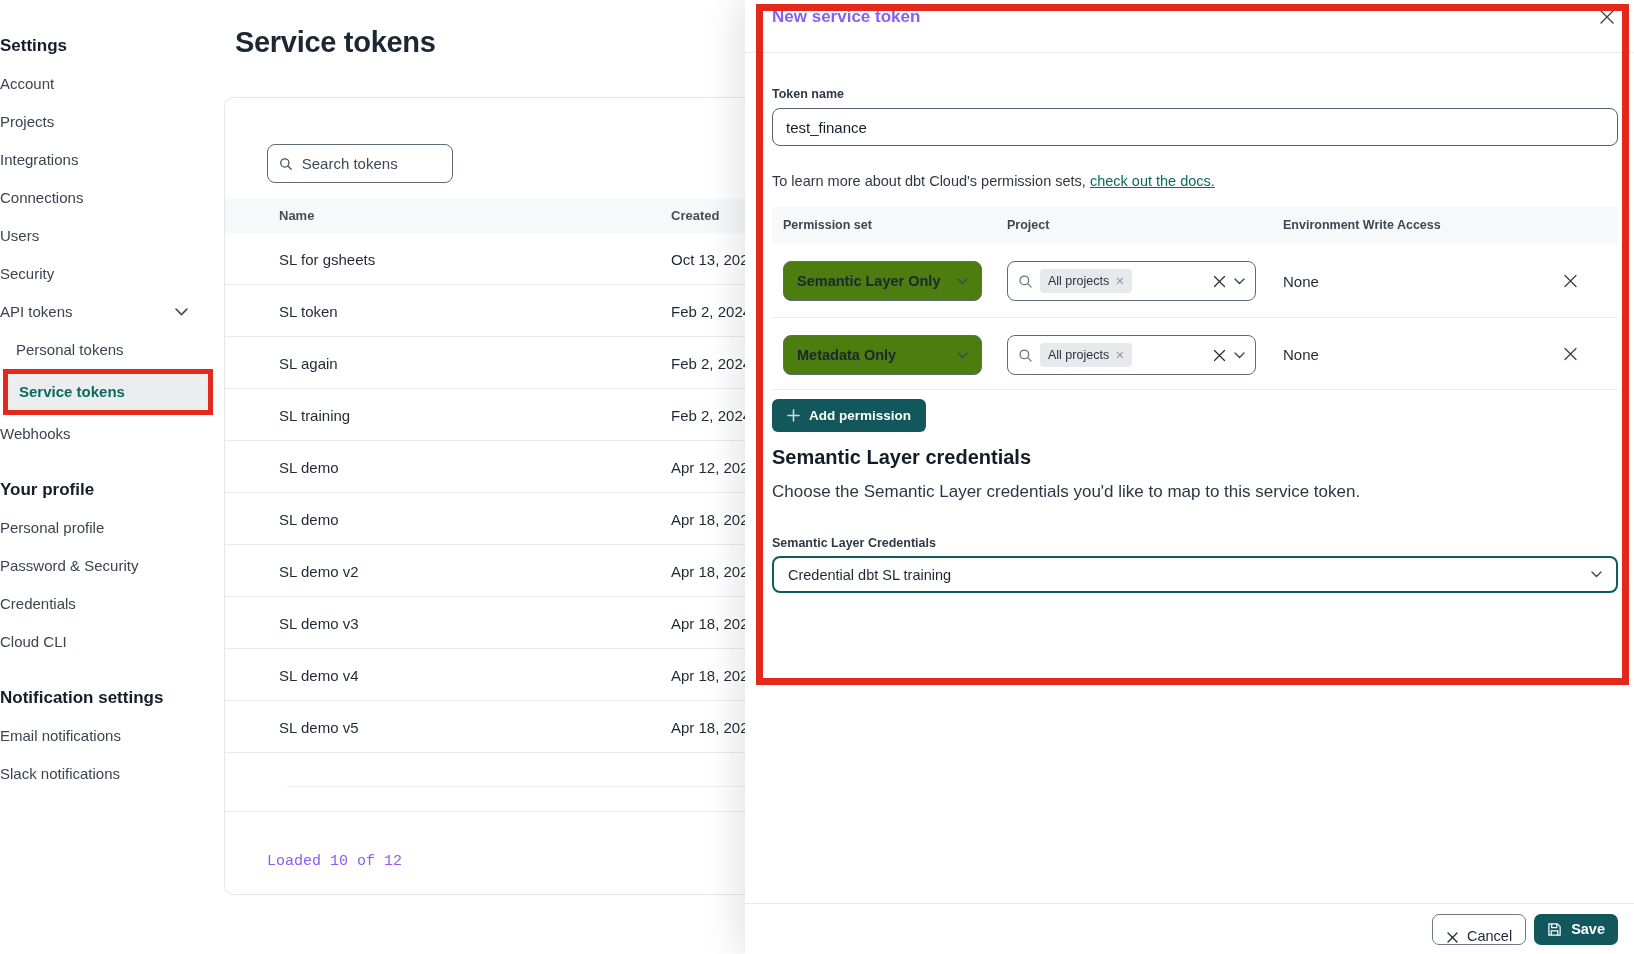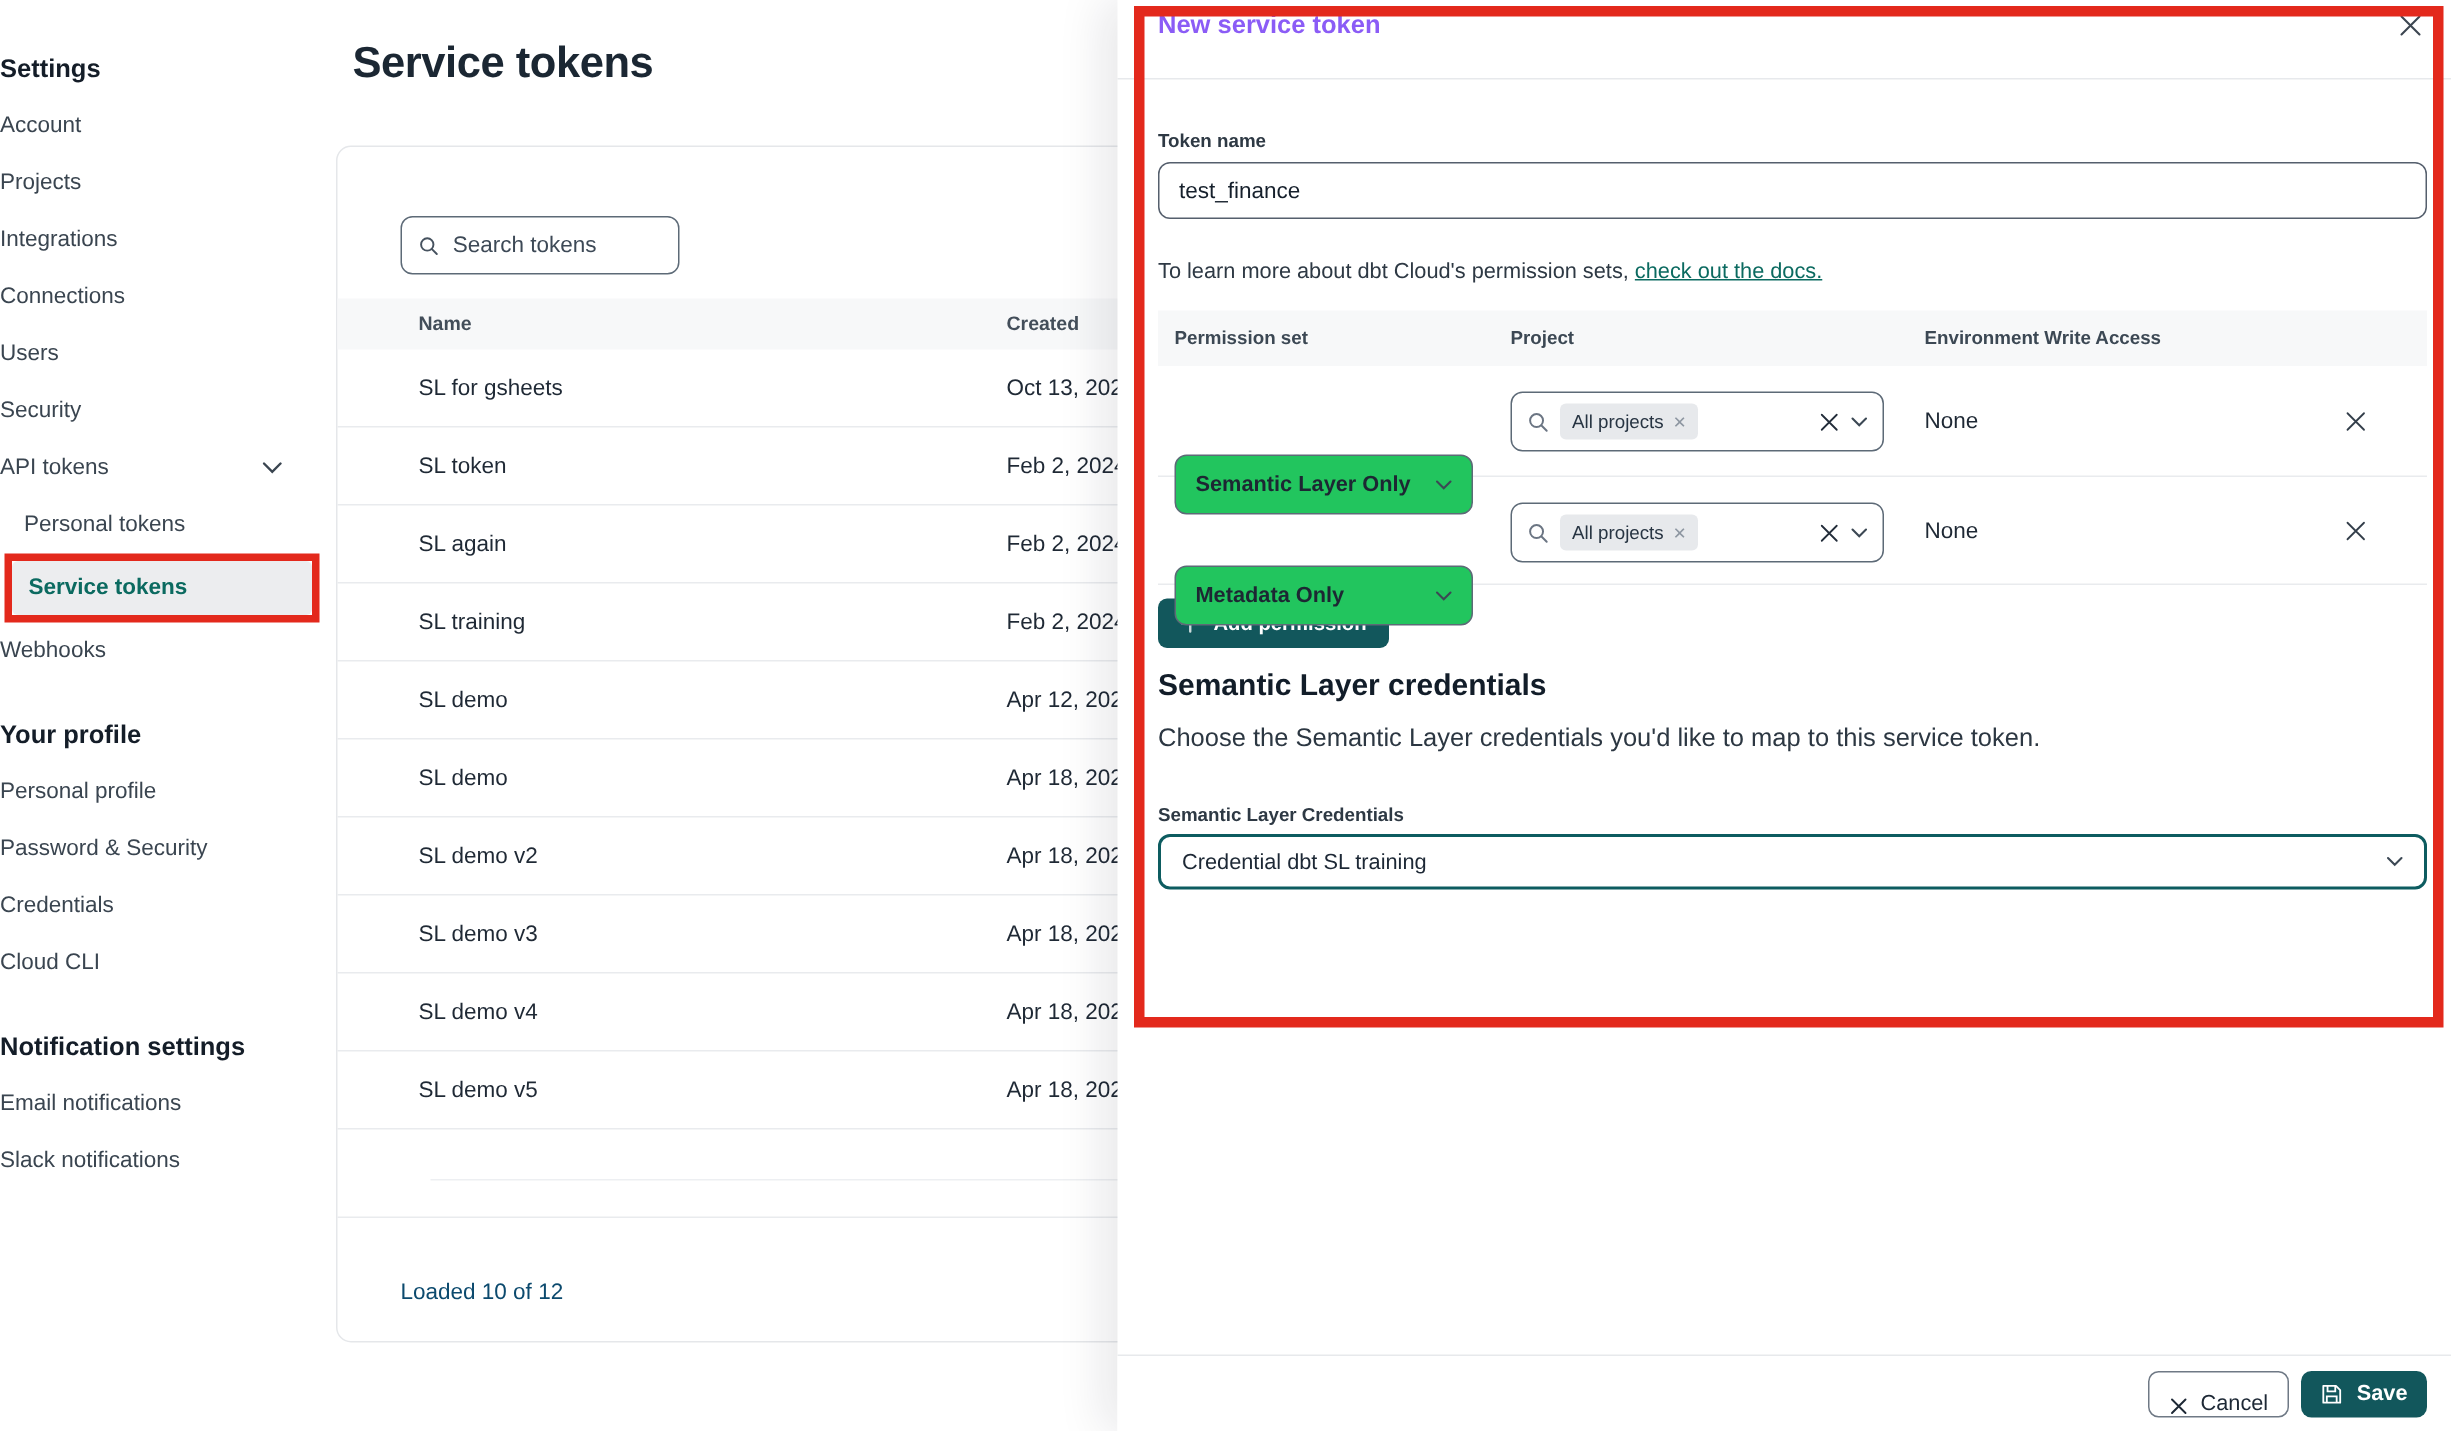--- a/index.html
+++ b/index.html
@@ -29,21 +29,21 @@
   .search-box input::placeholder { color:#3d4956; opacity:1; }
   .thead { position:absolute; left:0; top:101px; width:100%; height:34px; background:#f7f8f9; }
   .thead span { position:absolute; top:0; line-height:34px; font-size:13px; font-weight:700; color:#434e5a; }
   .col-name { left:54px; }  .col-created { left:446px; }
   .tbody { position:absolute; left:0; top:135px; width:100%; }
   .trow { position:relative; height:52px; border-bottom:1px solid #e9ebee; }
   .cell-name { position:absolute; left:54px; top:50%; transform:translateY(-50%); font-size:15px; font-weight:400; color:#1f2935; white-space:nowrap; }
   .cell-created { position:absolute; left:446px; top:50%; transform:translateY(-50%); font-size:15px; color:#1f2935; white-space:nowrap; }
   .stub1 { position:absolute; left:62px; right:0; top:688px; border-top:1px solid #edeff2; }
   .stub2 { position:absolute; left:0; right:0; top:713px; border-top:1px solid #e9ebee; }
-  .load-status { position:absolute; left:42px; top:755px; font-size:15px; color:#0c4a6e; }
+  .load-status { position:absolute; left:42px; top:755px; font-size:15px; color:#8b5cf6;font-family:Liberation Mono, monospace; }
 
   
   .drawer { position:absolute; left:745px; top:0; width:889px; height:954px; background:#fff;
             box-shadow:-10px 0 30px rgba(16,24,40,.10); z-index:10; }
   .drawer-head { position:relative; height:53px; border-bottom:1px solid #e7e9ec; }
   .drawer-title { position:absolute; left:27px; top:7px; font-size:17px; font-weight:700; color:#8b5cf6; }
   .close-btn { position:absolute; right:17px; top:8px; width:20px; height:20px; background:none; border:none; cursor:pointer; padding:0; }
   .drawer-body { position:absolute; left:27px; right:16px; top:53px; }
   .field-label { display:block; margin-top:34px; font-size:12.5px; font-weight:700; color:#2e3944; }
   .text-input { display:block; margin-top:7px; width:100%; height:38px; border:1px solid #555f6d; border-radius:8px;
@@ -51,22 +51,22 @@
   .docs-line { margin-top:27px; font-size:14.5px; color:#2e3944; }
   .docs-link { color:#0b6a60; text-decoration:underline; cursor:pointer; }
 
   .perm-table { margin-top:18px; }
   .perm-head { position:relative; height:37px; background:#f7f8f9; }
   .perm-head span { position:absolute; top:0; line-height:37px; font-size:12.5px; font-weight:700; color:#3c4854; white-space:nowrap; }
   .ph-set { left:11px; }  .ph-project { left:235px; }  .ph-env { left:511px; }
   .perm-row { position:relative; border-bottom:1px solid #e9ebee; }
   .perm-row.r1 { height:74px; }  .perm-row.r2 { height:72px; }
   .perm-select { position:absolute; left:11px; top:17px; width:199px; height:40px; border:1px solid #5d6a77; border-radius:8px;
-                 background:#22c55e; display:flex; align-items:center; justify-content:space-between; padding:16px 13px;
-                 font-size:14.5px; font-weight:700; color:#1d2733; cursor:pointer; white-space:nowrap;margin-top:42px; }
+                 background:#4d7c0f; display:flex; align-items:center; justify-content:space-between; padding:16px 13px;
+                 font-size:14.5px; font-weight:700; color:#1d2733; cursor:pointer; white-space:nowrap; }
   .combo { position:absolute; left:235px; top:17px; width:249px; height:40px; border:1px solid #5d6a77; border-radius:8px;
            background:#fff; display:flex; align-items:center; gap:7px; padding:0 10px; cursor:pointer; }
   .chip { background:#e7e9ec; border-radius:4px; height:24px; display:flex; align-items:center; gap:6px; padding:0 8px;
           font-size:12.5px; color:#273442; white-space:nowrap; }
   .chip-x { color:#8d96a1; font-size:11px; cursor:pointer; }
   .combo-clear { margin-left:auto; display:flex; }
   .env-val { position:absolute; left:511px; top:50%; transform:translateY(-50%); font-size:15px; color:#1f2935; }
   .row-x { position:absolute; left:790px; top:50%; transform:translateY(-50%); background:none; border:none; cursor:pointer; padding:0; display:flex; }
 
   .btn-teal { background:#12575c; color:#fff; border:none; border-radius:6px; height:33px; font-size:13.5px; font-weight:700;

